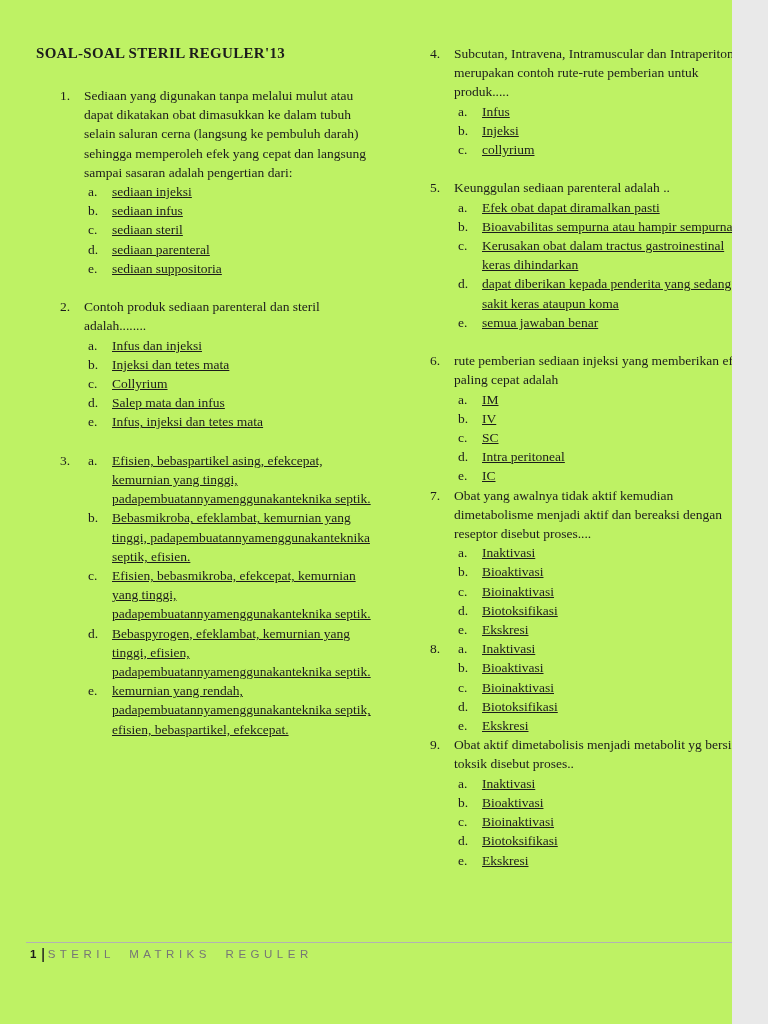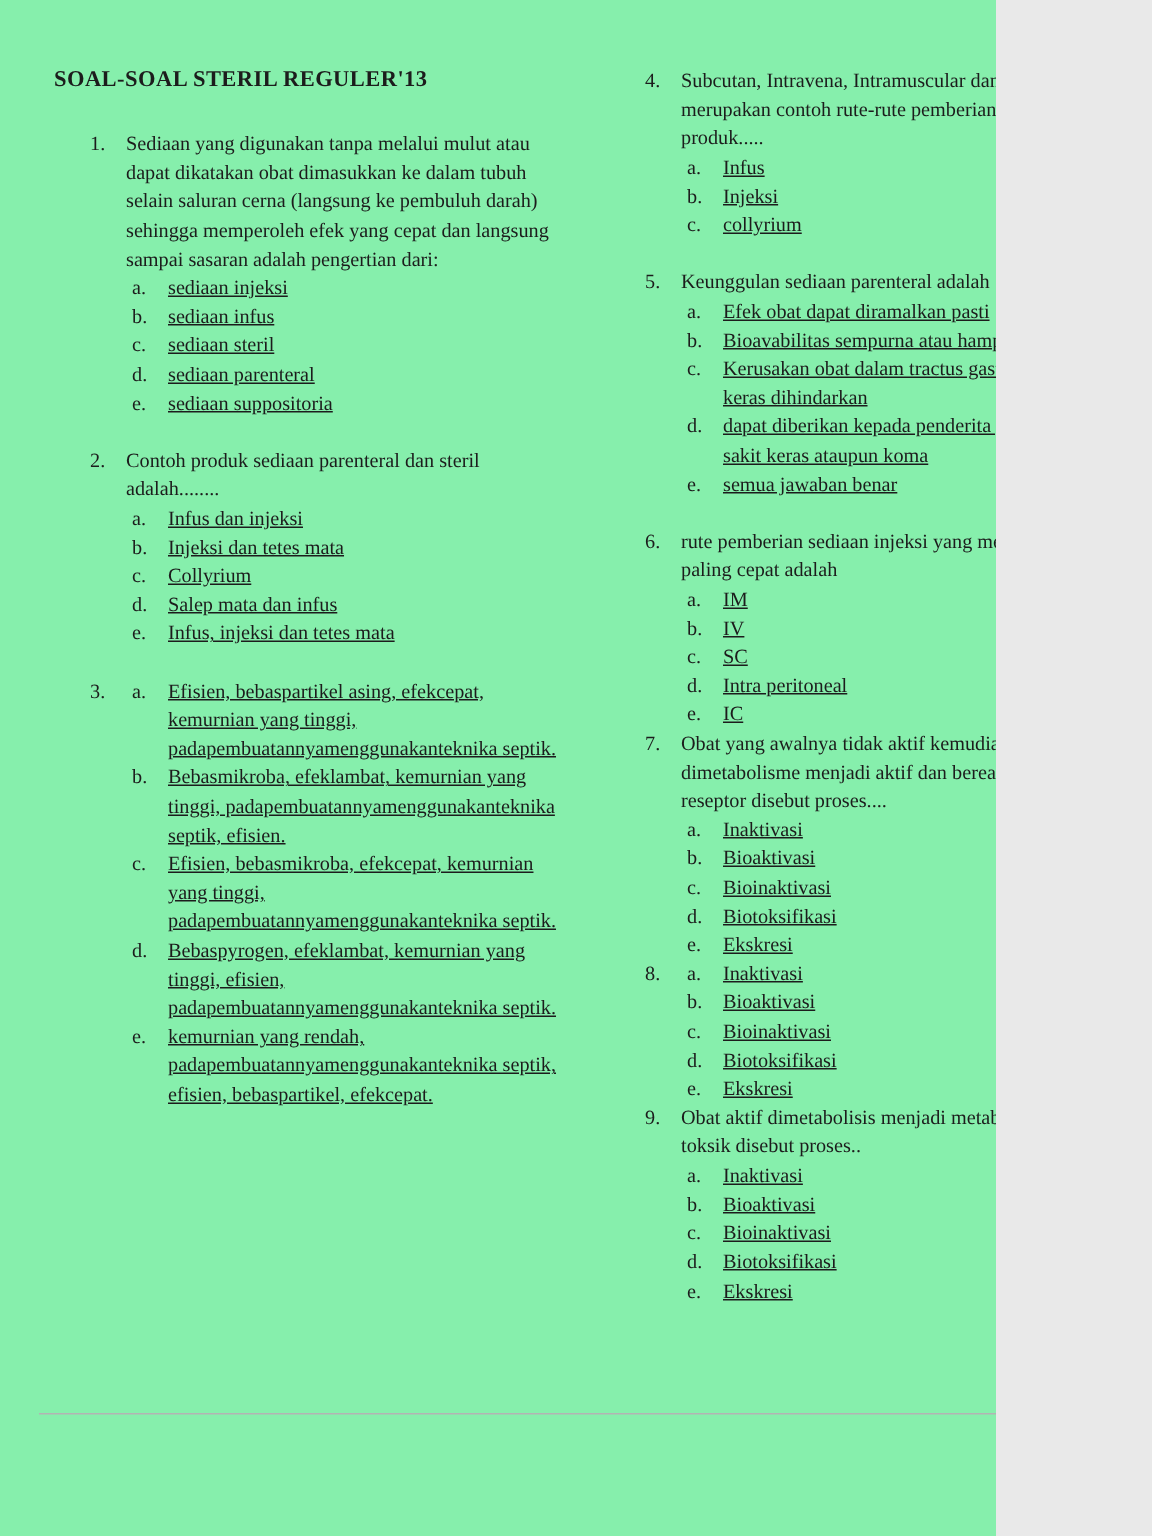--- a/index.html
+++ b/index.html
@@ -1,20 +1,20 @@
 <!DOCTYPE html>
 <html><head>
 <meta charset="utf-8">
 <style>
   html, body { margin: 0; padding: 0; background: #e9e9e9; }
   .page {
     position: relative;
-    width: 664px;
+    width: 732px;
     height: 1024px;
-    background: #86efac;
+    background: #bef264;
     font-family: "Liberation Serif", serif;
     font-size: 13.5px;
     line-height: 19.2px;
     color: #1c1c1c;
     overflow: hidden;
   }
   .doc-title {
     position: absolute;
     left: 36px;
     top: 44px;
@@ -359,13 +359,16 @@
   <div class="option">
     <div class="oletter">e.</div>
     <div class="otext">Ekskresi</div>
   </div>
 </div>
     </div>
   </div>
 </div>
 
   <div class="footer-rule"></div>
+  <div class="footer-text">
+    <span class="footer-pagenum">1</span><span class="footer-bar">|</span><span class="footer-label">STERIL MATRIKS REGULER</span>
+  </div>
 </div>
 
 </body></html>

